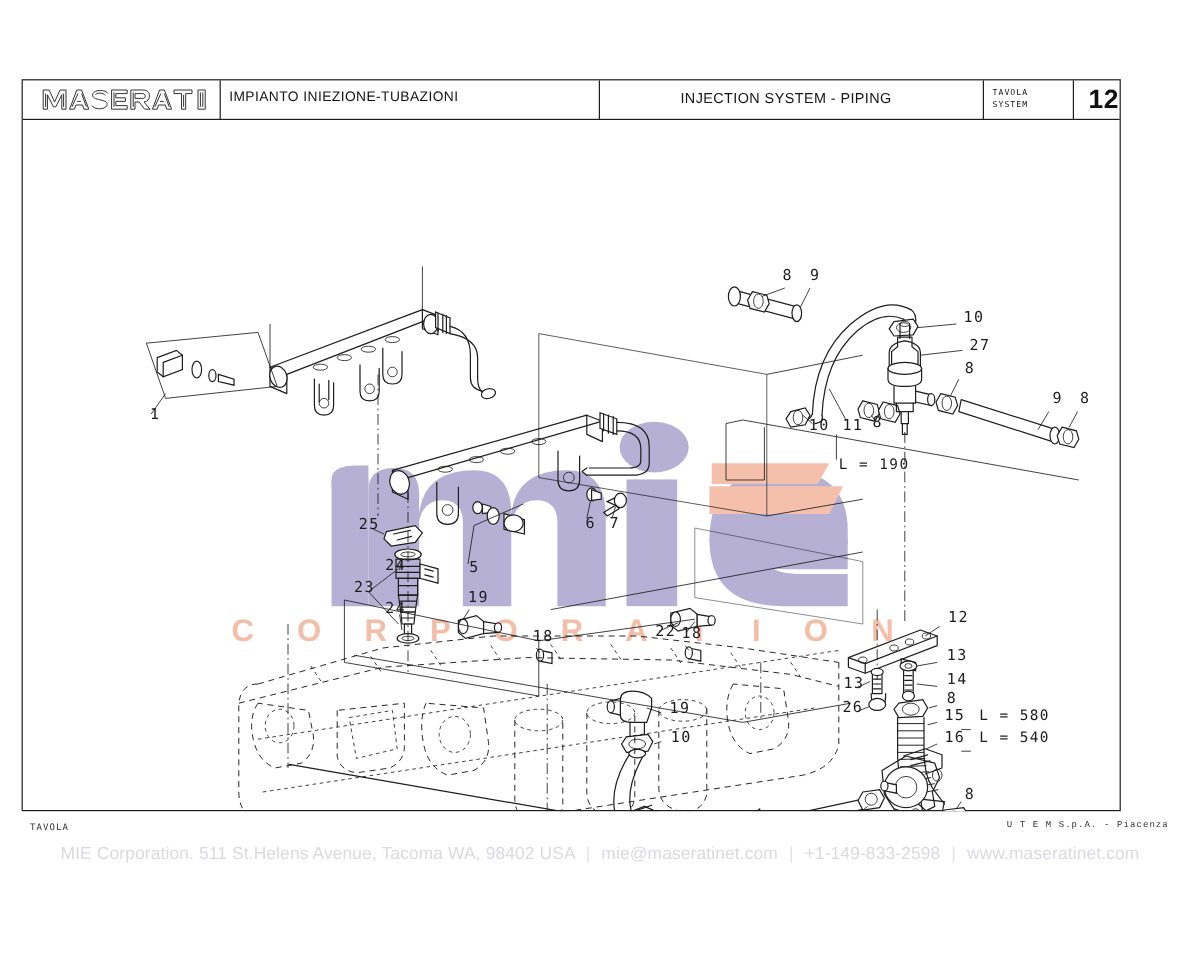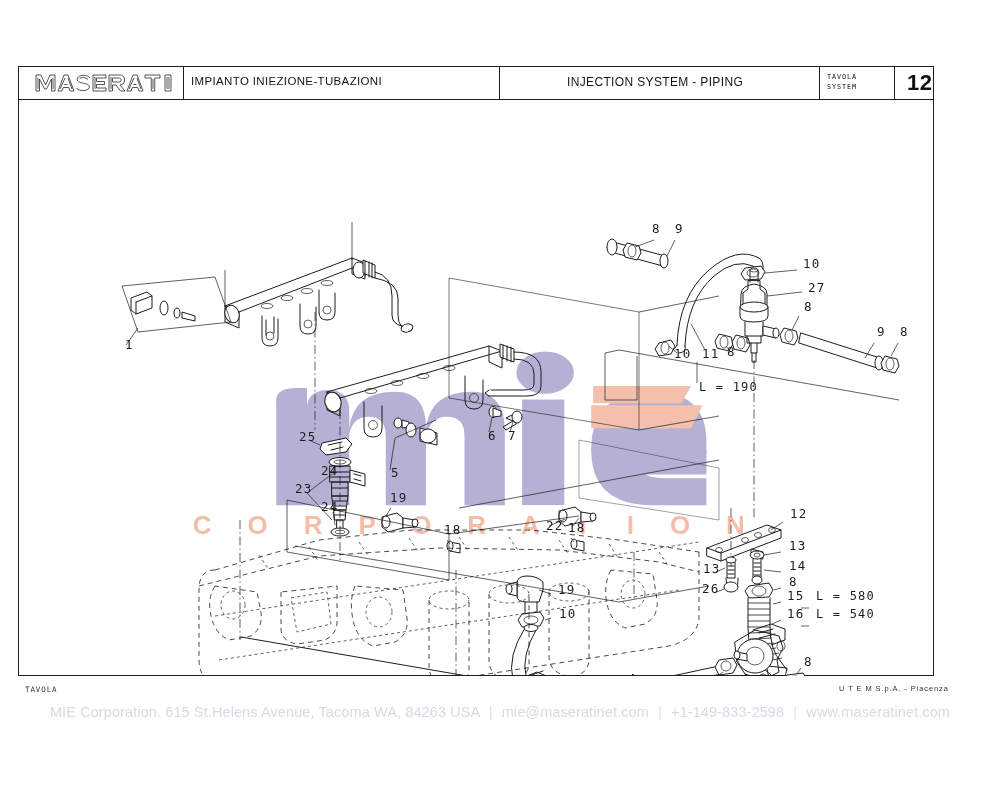--- a/index.html
+++ b/index.html
@@ -33,21 +33,21 @@
           color:#111;letter-spacing:.5px;}
 
   
   #canvas{position:absolute;left:0;top:33px;width:100%;height:576px;overflow:hidden;}
   #canvas svg{position:absolute;left:0;top:0;}
 
   
   #shamal{position:absolute;left:6px;top:618px;font-size:7.5px;letter-spacing:.9px;
           color:#333;font-family:"DejaVu Sans Mono",monospace;}
   #utem{position:absolute;left:820px;top:617px;font-size:7.5px;letter-spacing:.9px;
-        color:#333;font-family:Liberation Sans, sans-serif;white-space:nowrap;}
+        color:#333;font-family:Liberation Mono, monospace;white-space:nowrap;}
 
   
   #mie-footer{position:absolute;left:0;top:704px;width:1000px;text-align:center;
               font-size:14.5px;color:#d9d9e2;letter-spacing:.1px;white-space:nowrap;}
   #mie-footer .sep{color:#e3e3ea;padding:0 5px;}
 
   
   #wm{position:absolute;left:0;top:0;width:100%;height:100%;pointer-events:none;}
 </style>
 </head>
@@ -558,21 +558,21 @@
             <text x="656" y="628" font-family="DejaVu Sans Mono, monospace" font-size="12" fill="#1d1d1d" letter-spacing="1.2">L = 300</text>
           </g>
       </svg>
     </div>
 
     <div id="shamal">TAVOLA</div>
     <div id="utem">U T E M  S.p.A.  -  Piacenza</div>
   </div>
 
   <div id="mie-footer">
-    <span>MIE Corporation. 615 St.Helens Avenue, Tacoma WA, 84263 USA</span>
+    <span>MIE Corporation. 511 St.Helens Avenue, Tacoma WA, 98402 USA</span>
     <span class="sep">|</span>
     <span>mie@maseratinet.com</span>
     <span class="sep">|</span>
     <span>+1-149-833-2598</span>
     <span class="sep">|</span>
     <span>www.maseratinet.com</span>
   </div>
 
 </div>
 

